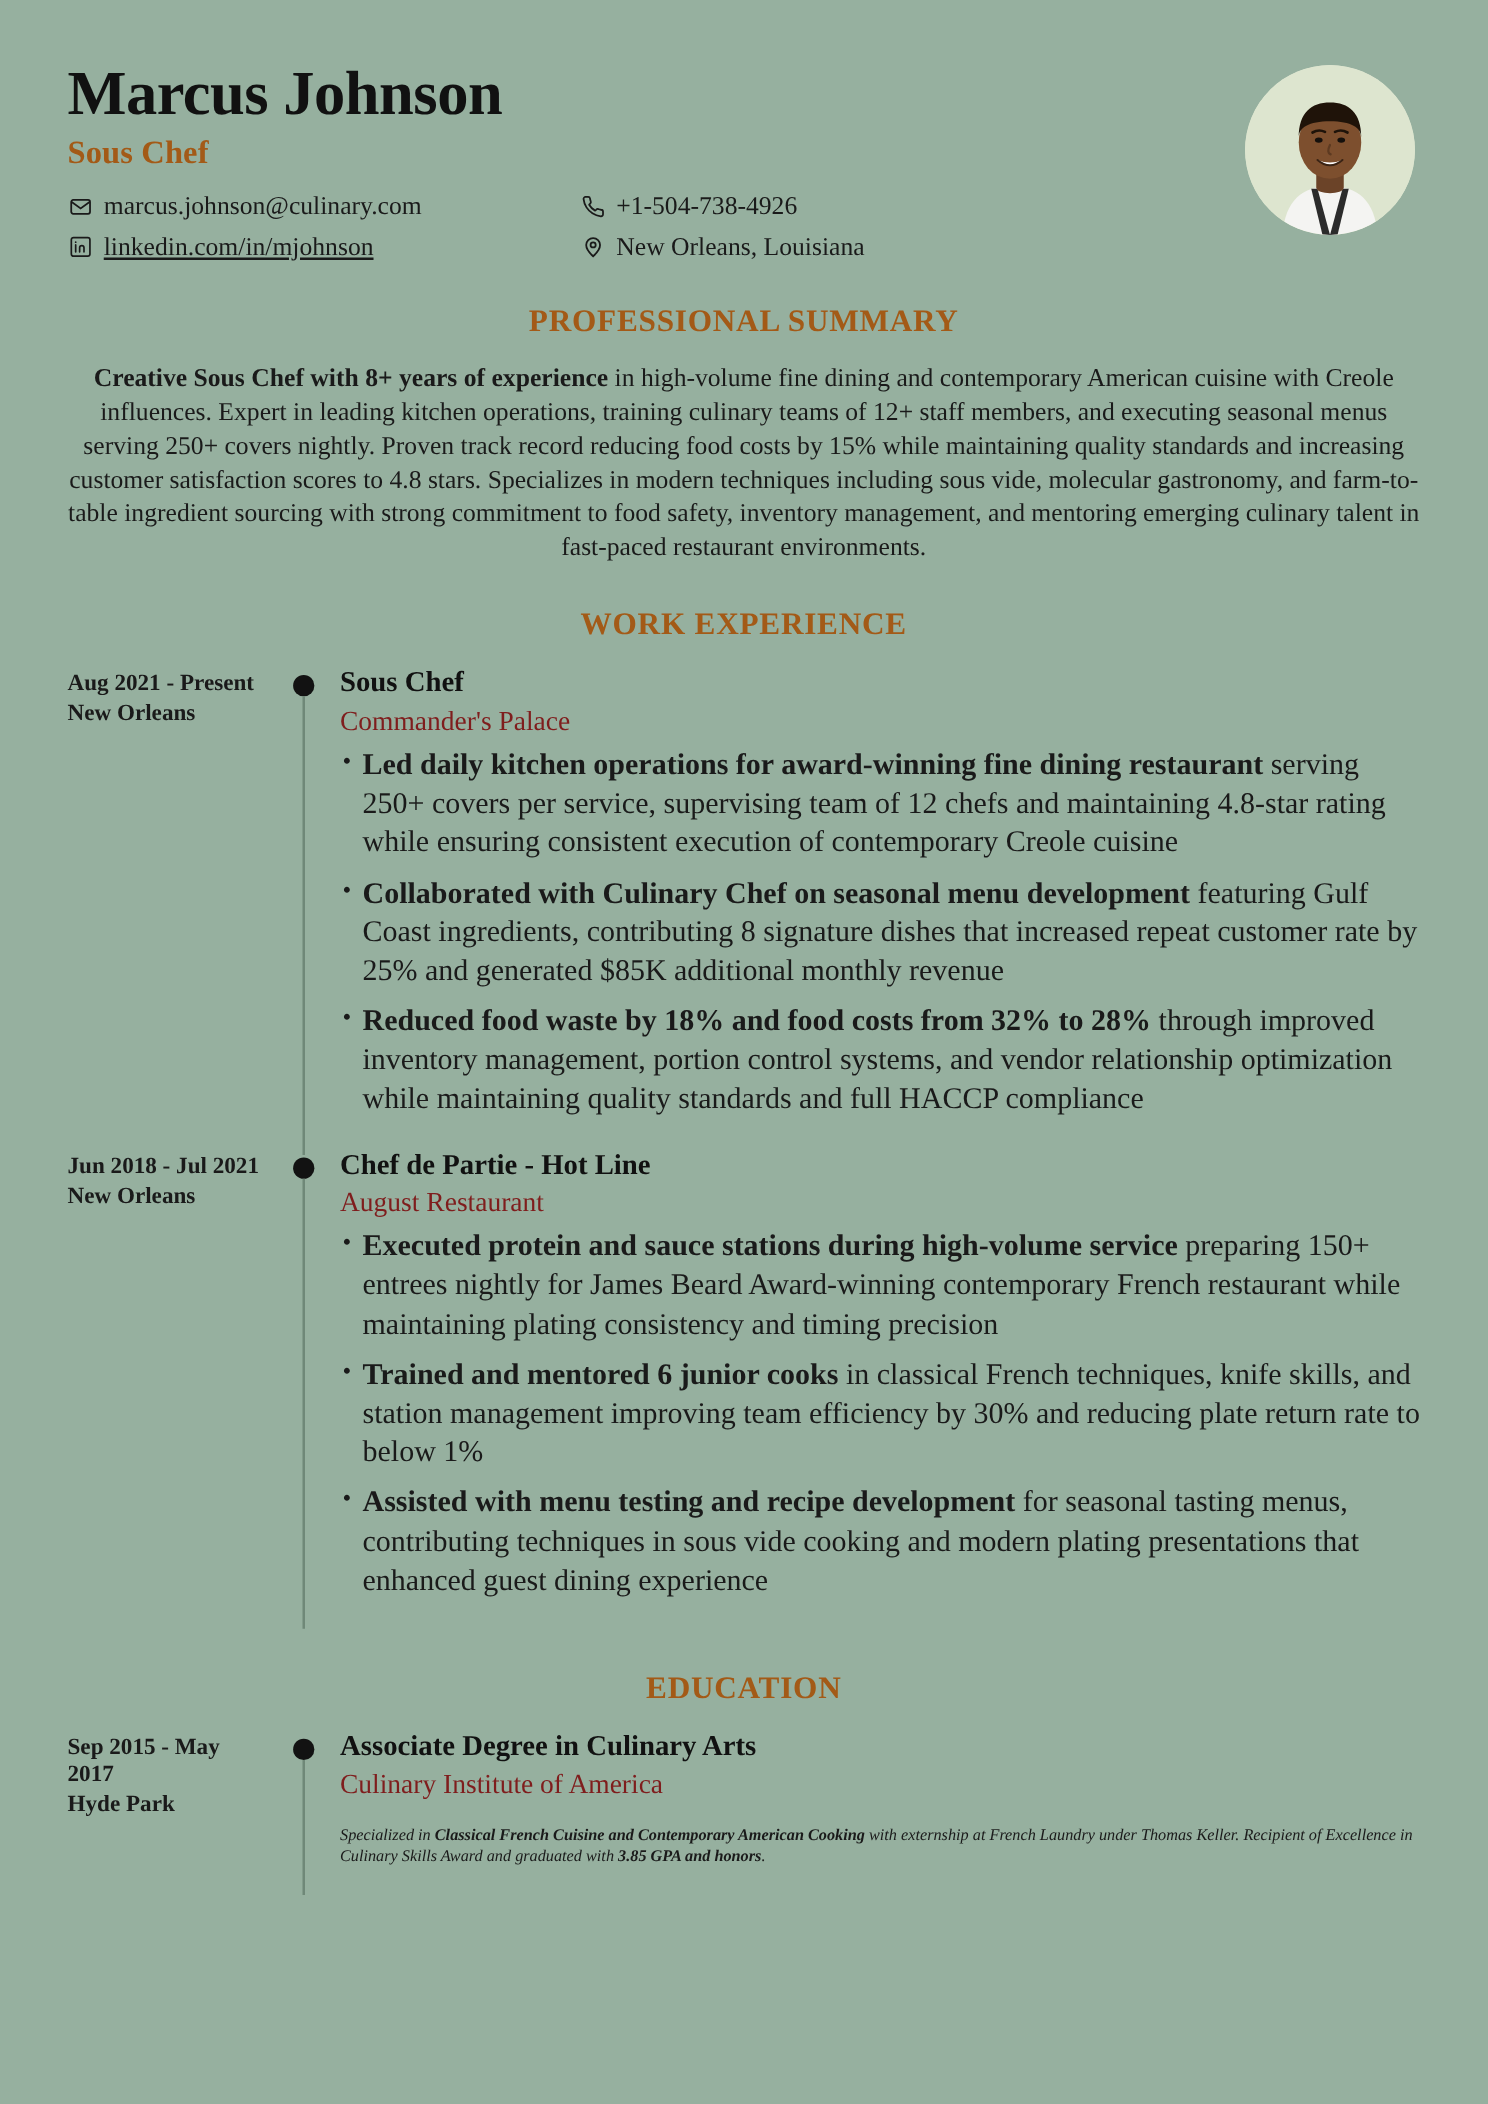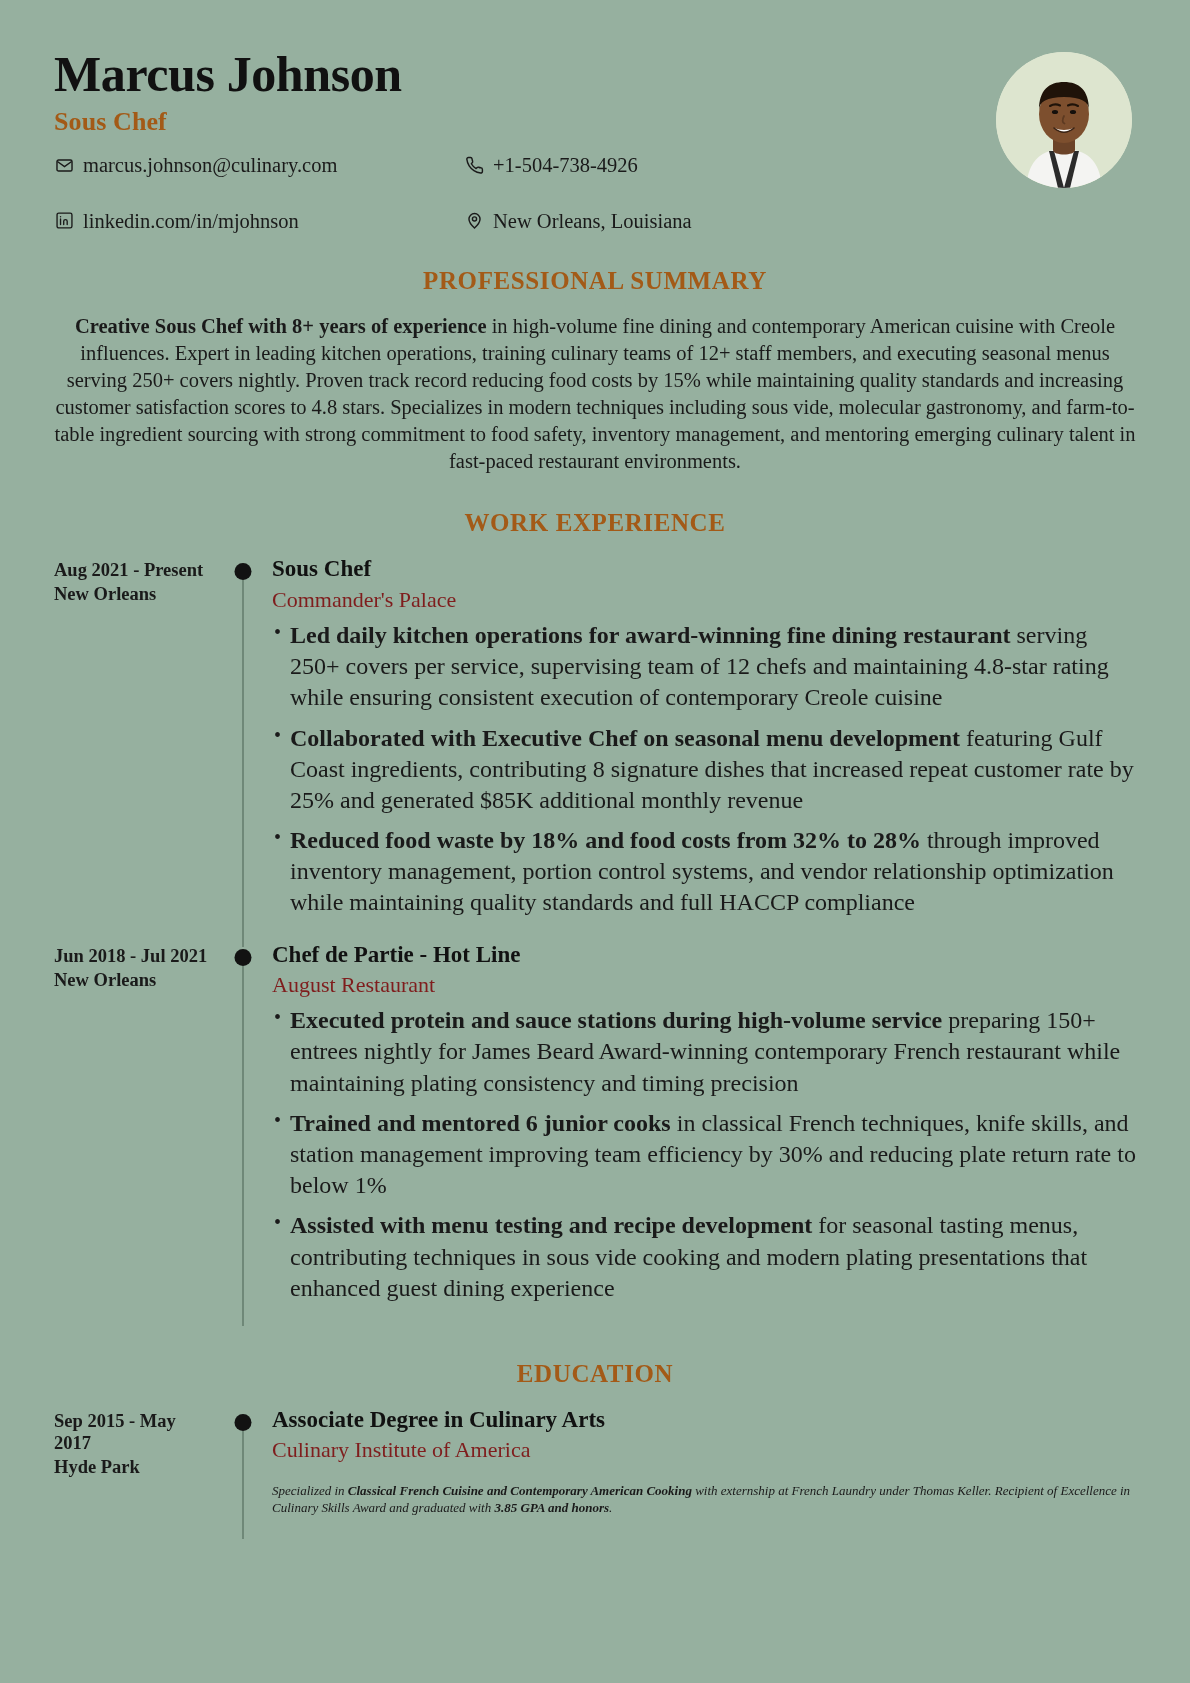--- a/index.html
+++ b/index.html
@@ -42,40 +42,40 @@
     font-weight: bold;
     color: #a35a17;
     margin-top: 6px;
     letter-spacing: 0.1px;
   }
 
   .contact-grid {
     margin-top: 16px;
     display: grid;
     grid-template-columns: 410px auto;
-    row-gap: 31px;
+    row-gap: 8px;
   }
   .contact-item {
     display: flex;
     align-items: center;
     gap: 9px;
     font-size: 20.5px;
     line-height: 1.2;
     color: #1a1a1a;
   }
   .contact-item .ico {
     display: inline-flex;
     align-items: center;
     justify-content: center;
     width: 20px;
     height: 20px;
     flex: 0 0 20px;
   }
   .contact-item .ico svg { display: block; }
-  .contact-link { text-underline-offset: 2px; }
+  .contact-link { text-decoration: underline; text-underline-offset: 2px; }
 
   .avatar {
     width: 136px;
     height: 136px;
     border-radius: 50%;
     overflow: hidden;
     flex: 0 0 136px;
     background: #dfe6d2;
     position: relative;
     margin-top: 4px;
@@ -291,21 +291,21 @@
     </div>
     <div class="rail">
       <span class="dot"></span>
       <span class="line"></span>
     </div>
     <div class="entry-body">
       <div class="role">Sous Chef</div>
       <div class="org">Commander's Palace</div>
       <ul class="bullets">
         <li><b>Led daily kitchen operations for award-winning fine dining restaurant</b><span> serving 250+ covers per service, supervising team of 12 chefs and maintaining 4.8-star rating while ensuring consistent execution of contemporary Creole cuisine</span></li>
-        <li><b>Collaborated with Executive Chef on seasonal menu development</b><span> featuring Gulf Coast ingredients, contributing 8 signature dishes that increased repeat customer rate by 25% and generated $85K additional monthly revenue</span></li>
+        <li><b>Collaborated with Culinary Chef on seasonal menu development</b><span> featuring Gulf Coast ingredients, contributing 8 signature dishes that increased repeat customer rate by 25% and generated $85K additional monthly revenue</span></li>
         <li><b>Reduced food waste by 18% and food costs from 32% to 28%</b><span> through improved inventory management, portion control systems, and vendor relationship optimization while maintaining quality standards and full HACCP compliance</span></li>
       </ul>
     </div>
   </div>
 
   <div class="entry last">
     <div class="entry-dates">
       <div class="range">Jun 2018 - Jul 2021</div>
       <div class="loc">New Orleans</div>
     </div>

